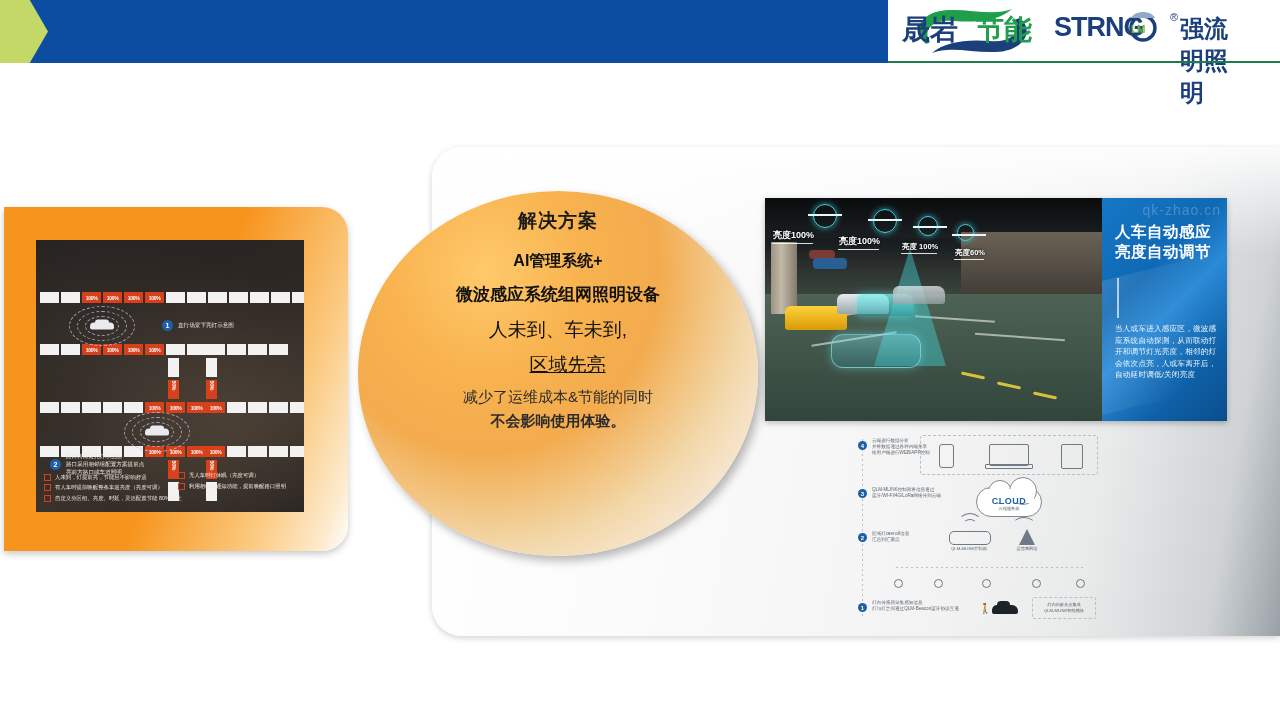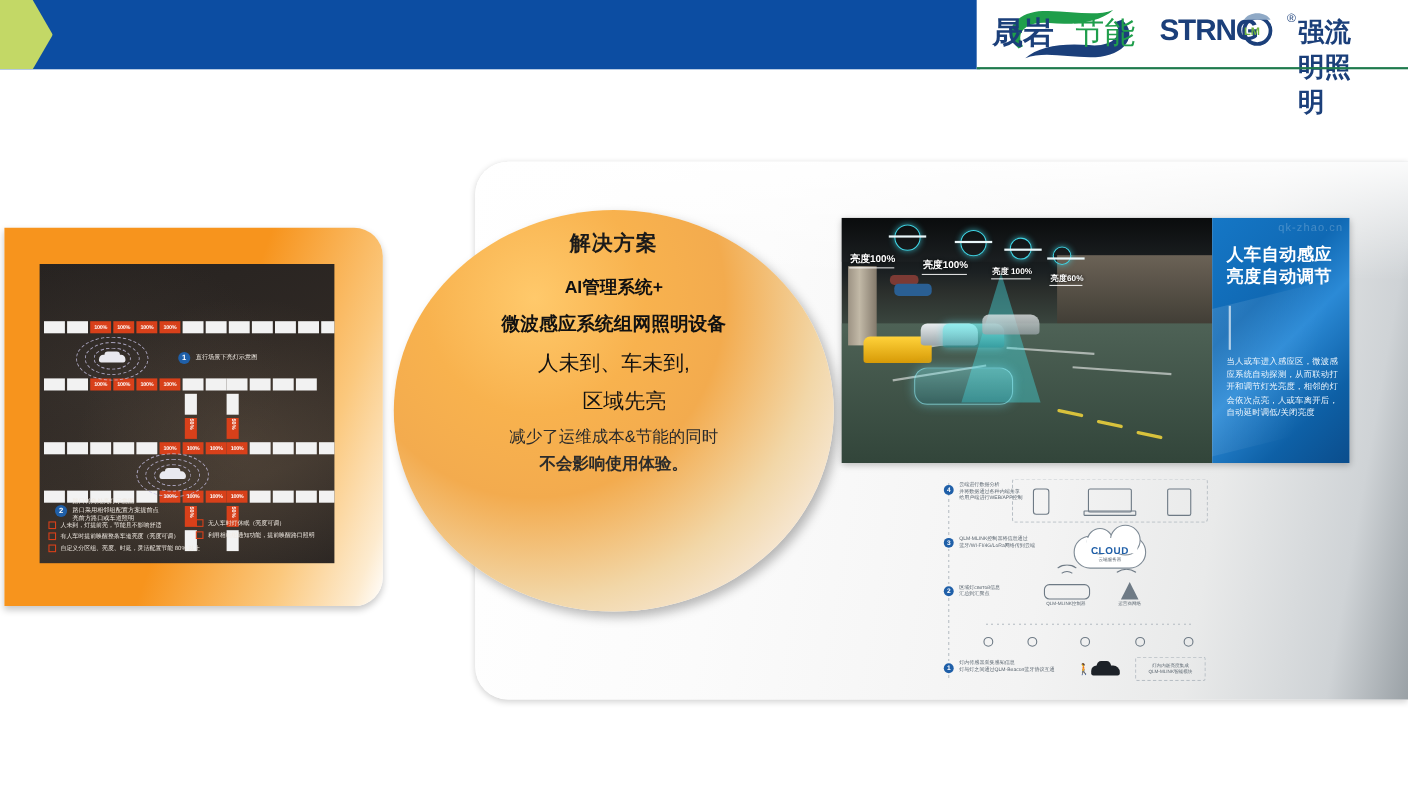--- a/index.html
+++ b/index.html
@@ -22,21 +22,21 @@
     color:#ffffff;font-size:25px;font-weight:bold;letter-spacing:.5px;
     white-space:nowrap;}
   .hdr-logo{position:absolute;left:888px;top:0;width:392px;height:63px;
     background:#ffffff;display:flex;align-items:center;}
   .hdr-underline{position:absolute;left:888px;top:61px;width:392px;height:2px;background:#1f7a4d;}
   .hdr-leftline{position:absolute;left:888px;top:0;width:3px;height:63px;background:#0c4da2;}
 
   .logo-wrap{position:relative;width:360px;height:63px;}
   .logo-sy{position:absolute;left:14px;top:11px;font-size:28px;font-weight:bold;
     color:#1b3f7a;letter-spacing:0px;}
-  .logo-jn{position:absolute;left:88px;top:11px;font-size:28px;font-weight:normal;
+  .logo-jn{position:absolute;left:88px;top:11px;font-size:28px;font-weight:bold;
     color:#1f9e4b;}
   .logo-swoosh{position:absolute;left:20px;top:4px;width:130px;height:54px;}
   .logo-strong{position:absolute;left:166px;top:12px;font-size:27px;font-weight:bold;
     color:#1b3f7a;letter-spacing:-1px;font-family:"Liberation Sans",sans-serif;}
   .logo-O{position:absolute;left:240px;top:8px;width:30px;height:34px;}
   .logo-lm{position:absolute;left:243px;top:24px;font-size:10px;font-weight:bold;color:#6cb33f;}
   .logo-reg{position:absolute;left:282px;top:11px;font-size:11px;color:#1b3f7a;}
   .logo-cn{position:absolute;left:292px;top:13px;font-size:24px;font-weight:bold;color:#1b3f7a;}
 
   
@@ -88,21 +88,21 @@
     border-radius:50%;
     background:radial-gradient(ellipse at 32% 22%,#ffc96b 0%,#f8b24e 26%,#f3ab4e 45%,#f2d7a8 68%,#f7eadb 84%,#fdf8f3 100%);
     box-shadow:4px 5px 10px rgba(0,0,0,.28);
     display:flex;flex-direction:column;align-items:center;
     padding-top:17px;box-sizing:border-box;}
   .el-kicker{font-size:19px;font-weight:bold;color:#1a1a1a;letter-spacing:1px;}
   .el-head{font-size:33px;font-weight:bold;color:#111;margin-top:17px;letter-spacing:0px;}
   .el-l1{font-size:16px;font-weight:bold;color:#111;margin-top:17px;}
   .el-l2{font-size:17px;font-weight:bold;color:#111;margin-top:11px;}
   .el-l3{font-size:19px;color:#111;margin-top:11px;}
-  .el-l4{font-size:19px;color:#111;margin-top:9px;margin-left:19px;}
+  .el-l4{font-size:19px;color:#111;margin-top:9px;text-decoration:underline;margin-left:19px;}
   .el-l5{font-size:15px;font-weight:normal;color:#2b2b2b;margin-top:10px;}
   .el-l6{font-size:15px;font-weight:bold;color:#2b2b2b;margin-top:5px;}
 
   
   .garage{position:absolute;left:765px;top:198px;width:462px;height:223px;
     overflow:hidden;box-shadow:0 2px 6px rgba(0,0,0,.25);}
   .garage-img{position:absolute;left:0;top:0;width:337px;height:223px;
     background:
       linear-gradient(180deg,#0d1012 0%,#15191b 16%,#1b2022 22%,#2b2f2c 30%,#3d4a42 46%,#46564b 62%,#3e5046 100%);
     overflow:hidden;}
@@ -141,21 +141,21 @@
   .bp-shape{position:absolute;left:-20px;top:70px;width:160px;height:130px;
     background:linear-gradient(120deg,rgba(255,255,255,.16),rgba(255,255,255,0) 65%);
     transform:rotate(-14deg);}
   .bp-title{position:absolute;left:13px;top:24px;color:#ffffff;font-size:15.5px;
     font-weight:bold;line-height:20px;letter-spacing:.5px;}
   .bp-rule{position:absolute;left:15px;top:80px;width:1.5px;height:40px;
     background:rgba(255,255,255,.65);}
   .bp-body{position:absolute;left:13px;top:125px;width:104px;color:#eef6fd;
     font-size:7.6px;line-height:11.5px;font-weight:normal;letter-spacing:.2px;}
   .wmark{position:absolute;right:6px;top:4px;color:rgba(255,255,255,.22);
-    font-size:10px;letter-spacing:1px;}
+    font-size:14px;letter-spacing:1px;}
 
   
   .netdiag{position:absolute;left:826px;top:425px;width:282px;height:208px;
     background:transparent;color:#5b6670;}
   .nd-dash-v{position:absolute;left:36px;top:14px;width:1px;height:180px;
     background:repeating-linear-gradient(180deg,#b8bfc5 0 2px,transparent 2px 5px);}
   .nd-bullet{position:absolute;width:9px;height:9px;border-radius:50%;background:#1f5fa8;
     color:#fff;font-size:6px;font-weight:bold;display:flex;align-items:center;justify-content:center;}
   .nd-label{position:absolute;font-size:4.6px;line-height:6.4px;color:#5b6670;white-space:nowrap;}
   .nd-devbox{position:absolute;left:94px;top:10px;width:176px;height:38px;

